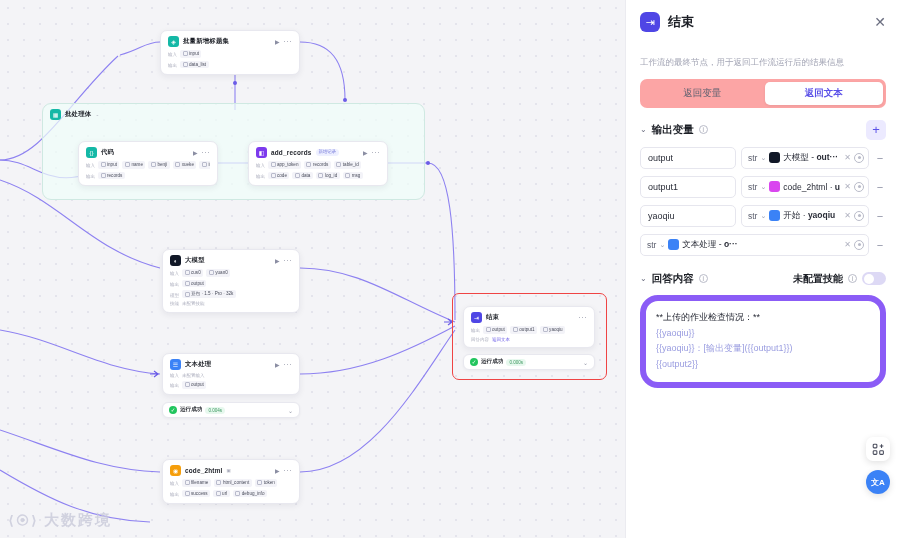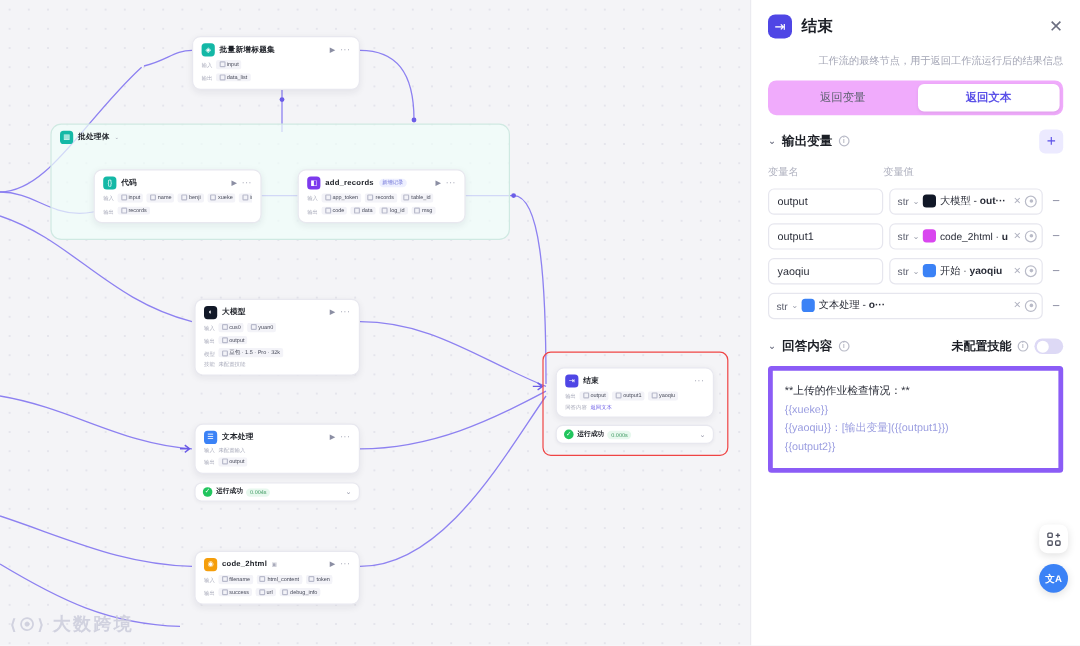--- a/index.html
+++ b/index.html
@@ -76,23 +76,23 @@
     background: #fff; border-left: 1px solid #ebebf0; display: flex; flex-direction: column;
   }
   .p-hd { padding: 12px 14px 0 14px; }
   .p-title-row { display: flex; align-items: center; gap: 8px; }
   .p-icon {
     width: 20px; height: 20px; border-radius: 6px; background: #4f46e5;
     display: flex; align-items: center; justify-content: center; color: #fff; font-size: 11px;
   }
   .p-title { font-size: 13px; font-weight: bold; color: #1c1f26; }
   .p-close { margin-left: auto; font-size: 14px; color: #6b6e80; cursor: pointer; }
-  .p-desc { font-size: 8.5px; color: #a3a5b5; margin-top: 12px; line-height: 1.5; padding-bottom: 10px; text-align: right; }
+  .p-desc { font-size: 8.5px; color: #a3a5b5; margin-top: 24px; line-height: 1.5; padding-bottom: 10px; }
   .tabs {
-    margin: 0 14px; background: #f0abfc; border-radius: 7px; padding: 3px;
+    margin: 0 14px; background: #fca5a5; border-radius: 7px; padding: 3px;
     display: flex; gap: 3px; font-family: Liberation Serif, serif;
   }
   .tab {
     flex: 1; text-align: center; font-size: 9.5px; padding: 5px 0; border-radius: 5px;
     color: #5d606f; cursor: pointer;
   }
   .tab.active { background: #fff; color: #5b51e8; font-weight: bold; box-shadow: 0 1px 3px rgba(0,0,0,.07); }
   .sec { padding: 12px 14px 0 14px; }
   .sec-hd { display: flex; align-items: center; gap: 5px; }
   .caret { font-size: 8px; color: #6b6e80; }
@@ -134,21 +134,21 @@
   .ans-hd { display: flex; align-items: center; gap: 5px; }
   .stream-lbl { margin-left: auto; font-size: 10px; font-weight: bold; color: #1c1f26; }
   .toggle {
     width: 24px; height: 13px; border-radius: 7px; background: #ddd9f5; position: relative; cursor: pointer;
   }
   .toggle::after {
     content: ""; position: absolute; left: 1.5px; top: 1.5px; width: 10px; height: 10px;
     border-radius: 50%; background: #fff;
   }
   .ans-box {
-    margin-top: 9px; border: 4px solid #8b5cf6; border-radius: 3px; padding: 9px 10px;
+    margin-top: 9px; border: 6px solid #8b5cf6; border-radius: 18px; padding: 9px 10px;
     min-height: 78px; font-size: 9px; line-height: 1.75; color: #2a2d38;
   }
   .tok { color: #9a9de0; }
   .fab-wrap { position: absolute; right: 10px; bottom: 44px; display: flex; flex-direction: column; gap: 9px; }
   .fab {
     width: 24px; height: 24px; border-radius: 7px; background: #fff; box-shadow: 0 2px 7px rgba(0,0,0,.12);
     display: flex; align-items: center; justify-content: center; cursor: pointer;
   }
   .fab2 {
     width: 24px; height: 24px; border-radius: 50%; background: #3b82f6; color: #fff;
@@ -384,24 +384,20 @@
     <div class="tab active">返回文本</div>
   </div>
 
   <div class="sec">
     <div class="sec-hd">
       <span class="caret">⌄</span>
       <span class="sec-title">输出变量</span>
       <span class="info-i">i</span>
       <span class="add-btn">+</span>
     </div>
-    <div class="cols">
-      <span class="col-name">变量名</span>
-      <span>变量值</span>
-    </div>
 
     <div class="var-row">
       <div class="var-name">output</div>
       <div class="var-val">
         <span class="vtype">str</span>
         <span class="vcaret">⌄</span>
         <span class="ref-icon" style="background:#111827;"></span>
         <span class="ref-txt"><span>大模型</span> - <b>out···</b></span>
         <span class="x-ico">✕</span>
         <span class="set-ico">
@@ -460,21 +456,21 @@
     <div class="ans-hd">
       <span class="caret">⌄</span>
       <span class="sec-title">回答内容</span>
       <span class="info-i">i</span>
       <span class="stream-lbl">未配置技能</span>
       <span class="info-i">i</span>
       <span class="toggle"></span>
     </div>
     <div class="ans-box">
       <div>**上传的作业检查情况：**</div>
-      <div class="tok">{{xueke}}</div>
+      <div class="tok">{{yaoqiu}}</div>
       <div class="tok">{{yaoqiu}}：[输出变量]({{output1}})</div>
       <div class="tok">{{output2}}</div>
     </div>
   </div>
 
   <div class="fab-wrap">
     <div class="fab">
       <svg width="13" height="13" viewBox="0 0 16 16" fill="none" stroke="#4a4d5c" stroke-width="1.3">
         <rect x="1.5" y="1.5" width="4.5" height="4.5" rx="1"></rect>
         <rect x="1.5" y="9.5" width="4.5" height="4.5" rx="1"></rect>

